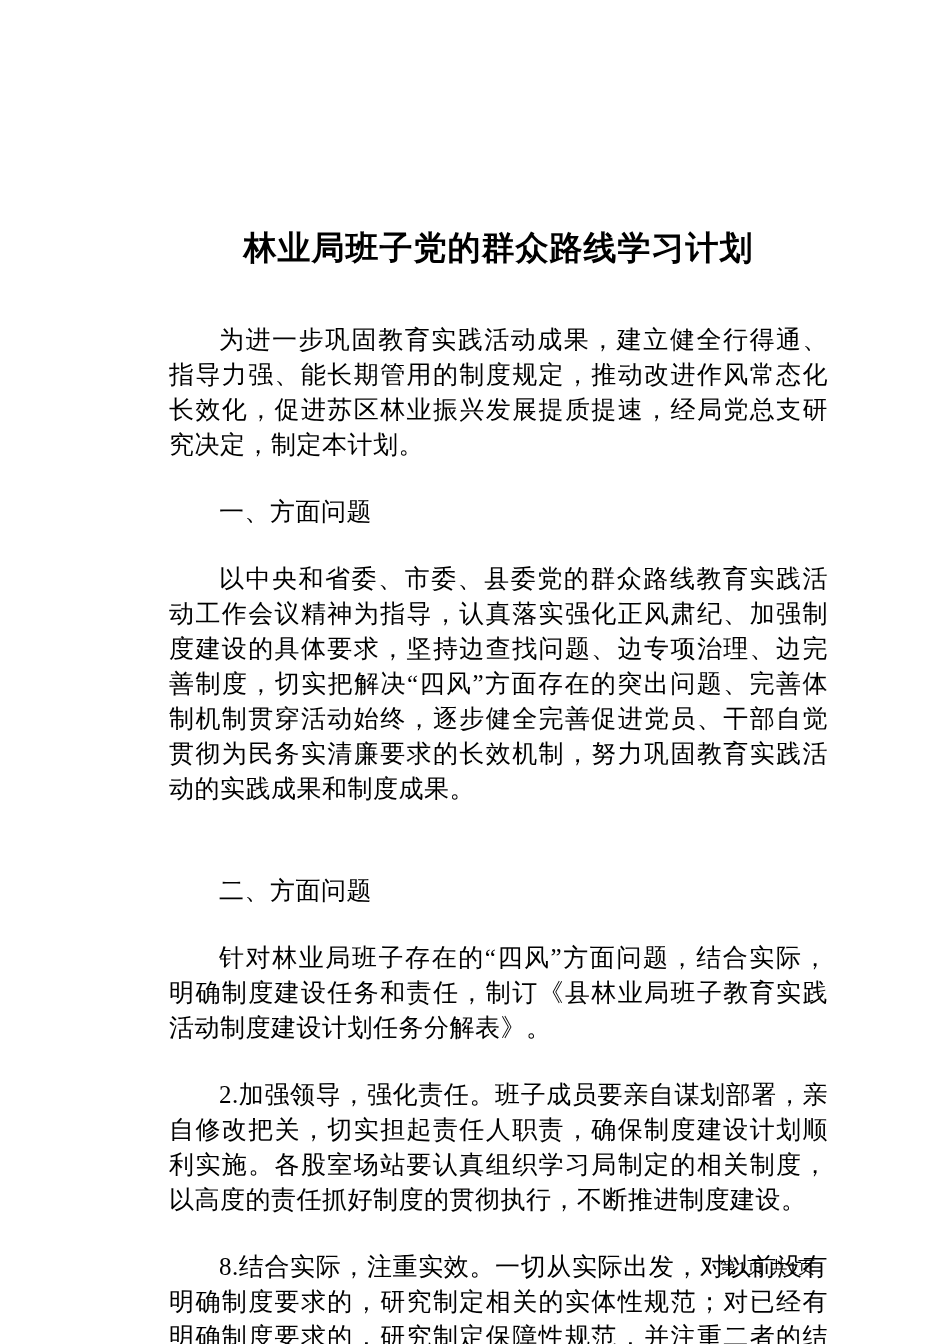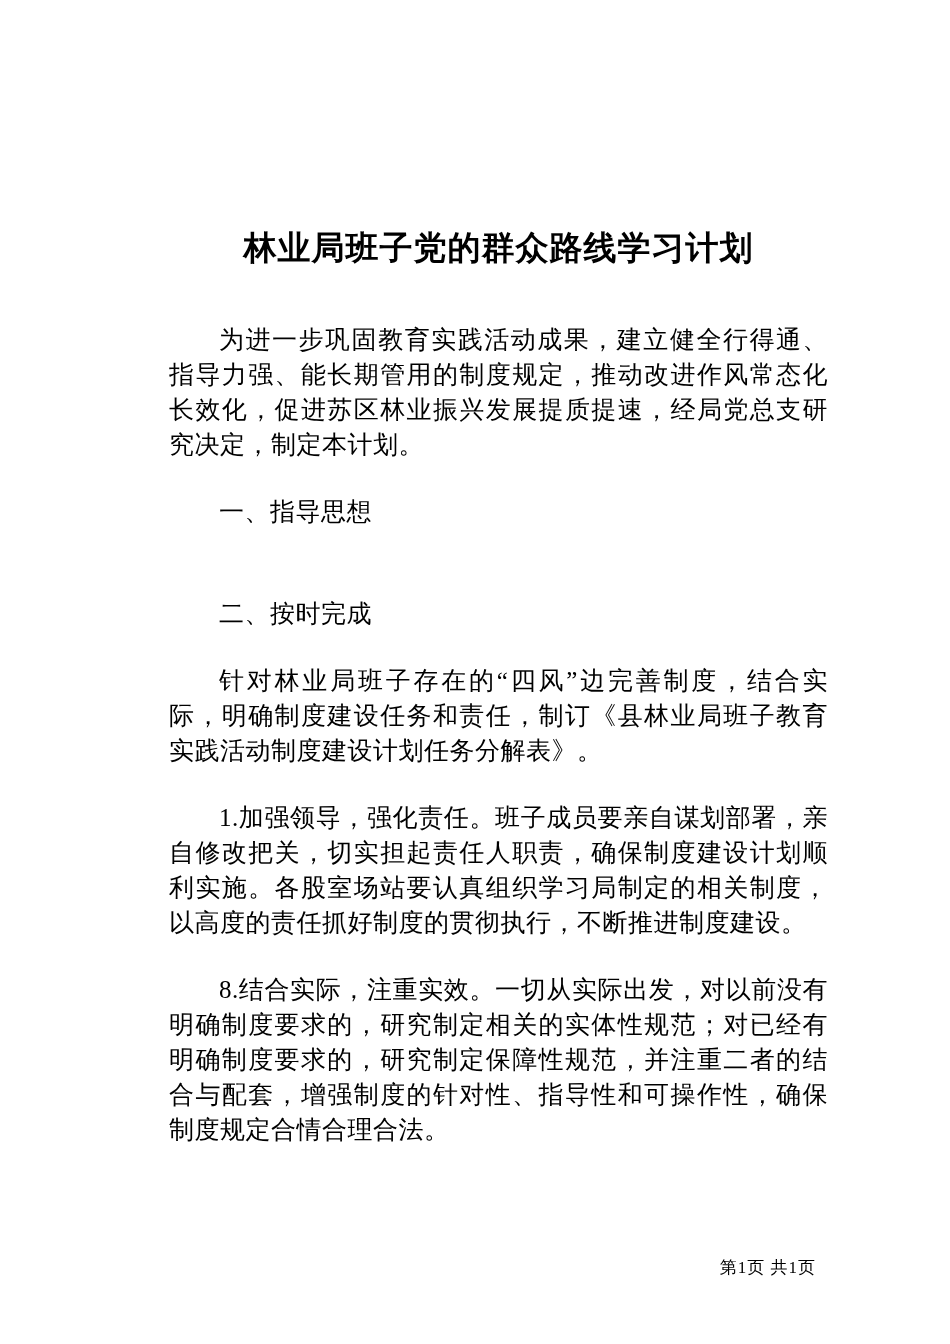--- a/index.html
+++ b/index.html
@@ -47,22 +47,23 @@
     letter-spacing: 1px;
   }
 </style>
 </head>
 <body>
 
 <div class="page">
   <div class="content">
     <h1 class="doc-title">林业局班子党的群众路线学习计划</h1>
     <p class="para">为进一步巩固教育实践活动成果，建立健全行得通、指导力强、能长期管用的制度规定，推动改进作风常态化长效化，促进苏区林业振兴发展提质提速，经局党总支研究决定，制定本计划。</p>
-    <p class="para">一、指导思想</p>
-    <p class="para gap-above">二、按时完成</p>
-    <p class="para">针对林业局班子存在的“四风”边完善制度，结合实际，明确制度建设任务和责任，制订《县林业局班子教育实践活动制度建设计划任务分解表》。</p>
-    <p class="para">1.加强领导，强化责任。班子成员要亲自谋划部署，亲自修改把关，切实担起责任人职责，确保制度建设计划顺利实施。各股室场站要认真组织学习局制定的相关制度，以高度的责任抓好制度的贯彻执行，不断推进制度建设。</p>
+    <p class="para">一、方面问题</p>
+    <p class="para">以中央和省委、市委、县委党的群众路线教育实践活动工作会议精神为指导，认真落实强化正风肃纪、加强制度建设的具体要求，坚持边查找问题、边专项治理、边完善制度，切实把解决“四风”方面存在的突出问题、完善体制机制贯穿活动始终，逐步健全完善促进党员、干部自觉贯彻为民务实清廉要求的长效机制，努力巩固教育实践活动的实践成果和制度成果。</p>
+    <p class="para gap-above">二、方面问题</p>
+    <p class="para">针对林业局班子存在的“四风”方面问题，结合实际，明确制度建设任务和责任，制订《县林业局班子教育实践活动制度建设计划任务分解表》。</p>
+    <p class="para">2.加强领导，强化责任。班子成员要亲自谋划部署，亲自修改把关，切实担起责任人职责，确保制度建设计划顺利实施。各股室场站要认真组织学习局制定的相关制度，以高度的责任抓好制度的贯彻执行，不断推进制度建设。</p>
     <p class="para">8.结合实际，注重实效。一切从实际出发，对以前没有明确制度要求的，研究制定相关的实体性规范；对已经有明确制度要求的，研究制定保障性规范，并注重二者的结合与配套，增强制度的针对性、指导性和可操作性，确保制度规定合情合理合法。</p>
   </div>
   <div class="footer">
     <span>第1页 共1页</span>
   </div>
 </div>
 
 </body></html>

